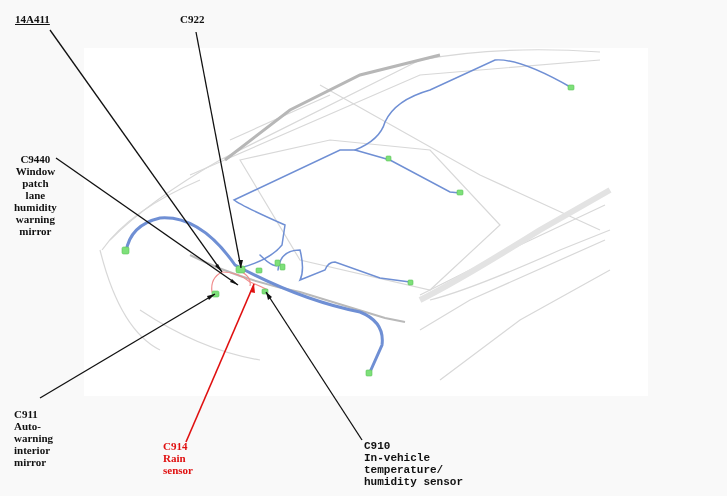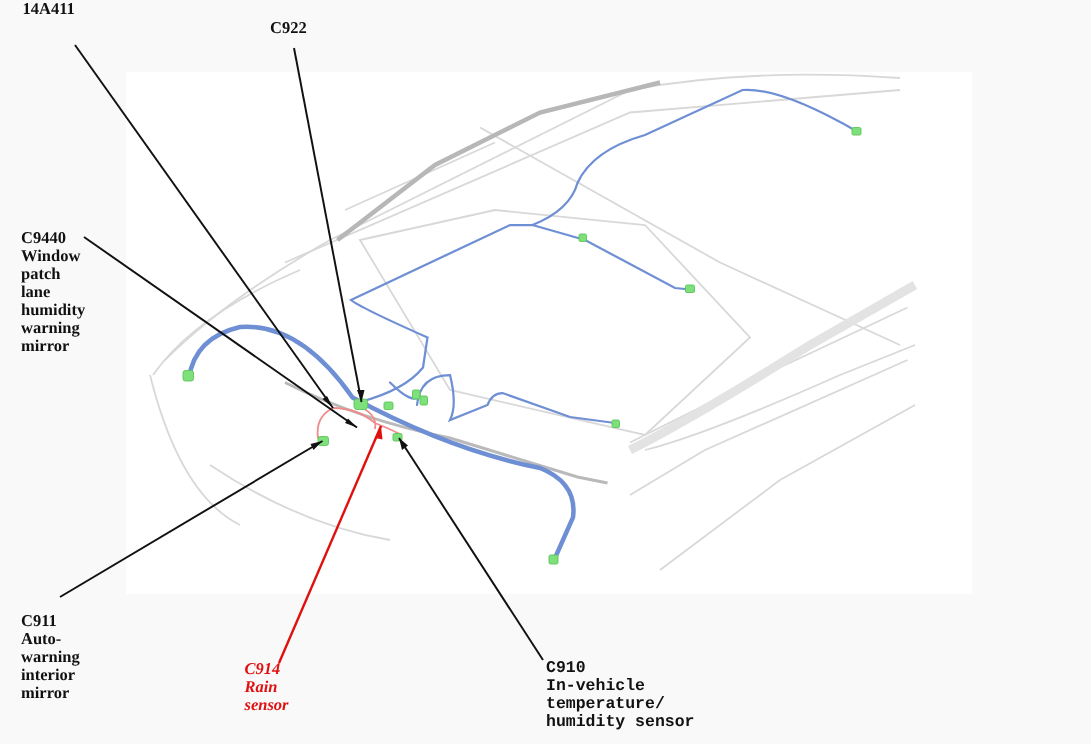--- a/index.html
+++ b/index.html
@@ -31,21 +31,21 @@
     }
     .label {
       position: absolute;
       font-weight: bold;
       font-size: 11px;
       line-height: 12px;
       color: #111111;
       white-space: nowrap;
     }
     .label .line { display: block; }
-    .label.red { color: #e01010; font-style: italic; }
+    .label.red { color: #e01010; }
   </style>
 </head>
 <body>
 
 <div class="figure"></div>
 
 <svg class="art" viewBox="0 0 727 496">
 
   <g fill="none" stroke="#d8d8d8" stroke-width="1.2">
     <path d="M 110 240 Q 150 200 220 160 L 420 60 Q 500 45 600 52"></path>
@@ -112,29 +112,29 @@
   <g fill="#111111">
     <polygon points="222,272 215,266 218,264"></polygon>
     <polygon points="241,268 238,260 243,260"></polygon>
     <polygon points="238,285 230,282 232,279"></polygon>
     <polygon points="215,294 209,300 207,296"></polygon>
     <polygon points="266,292 268,300 272,297"></polygon>
   </g>
   <polygon points="254,284 250,292 255,293" fill="#e01010"></polygon>
 </svg>
 
-<div class="label" style="left:15px; top:0;">
+<div class="label" style="left:15px; top:13px;text-decoration:underline;">
   <span class="line">14A411</span>
 </div>
 
 <div class="label" style="left:180px; top:13px;">
   <span class="line">C922</span>
 </div>
 
-<div class="label" style="left:14px; top:153px;">
+<div class="label" style="left:14px; top:153px;text-align:center;">
   <span class="line">C9440</span>
   <span class="line">Window</span>
   <span class="line">patch</span>
   <span class="line">lane</span>
   <span class="line">humidity</span>
   <span class="line">warning</span>
   <span class="line">mirror</span>
 </div>
 
 <div class="label" style="left:14px; top:397px;margin-top:11px;">

